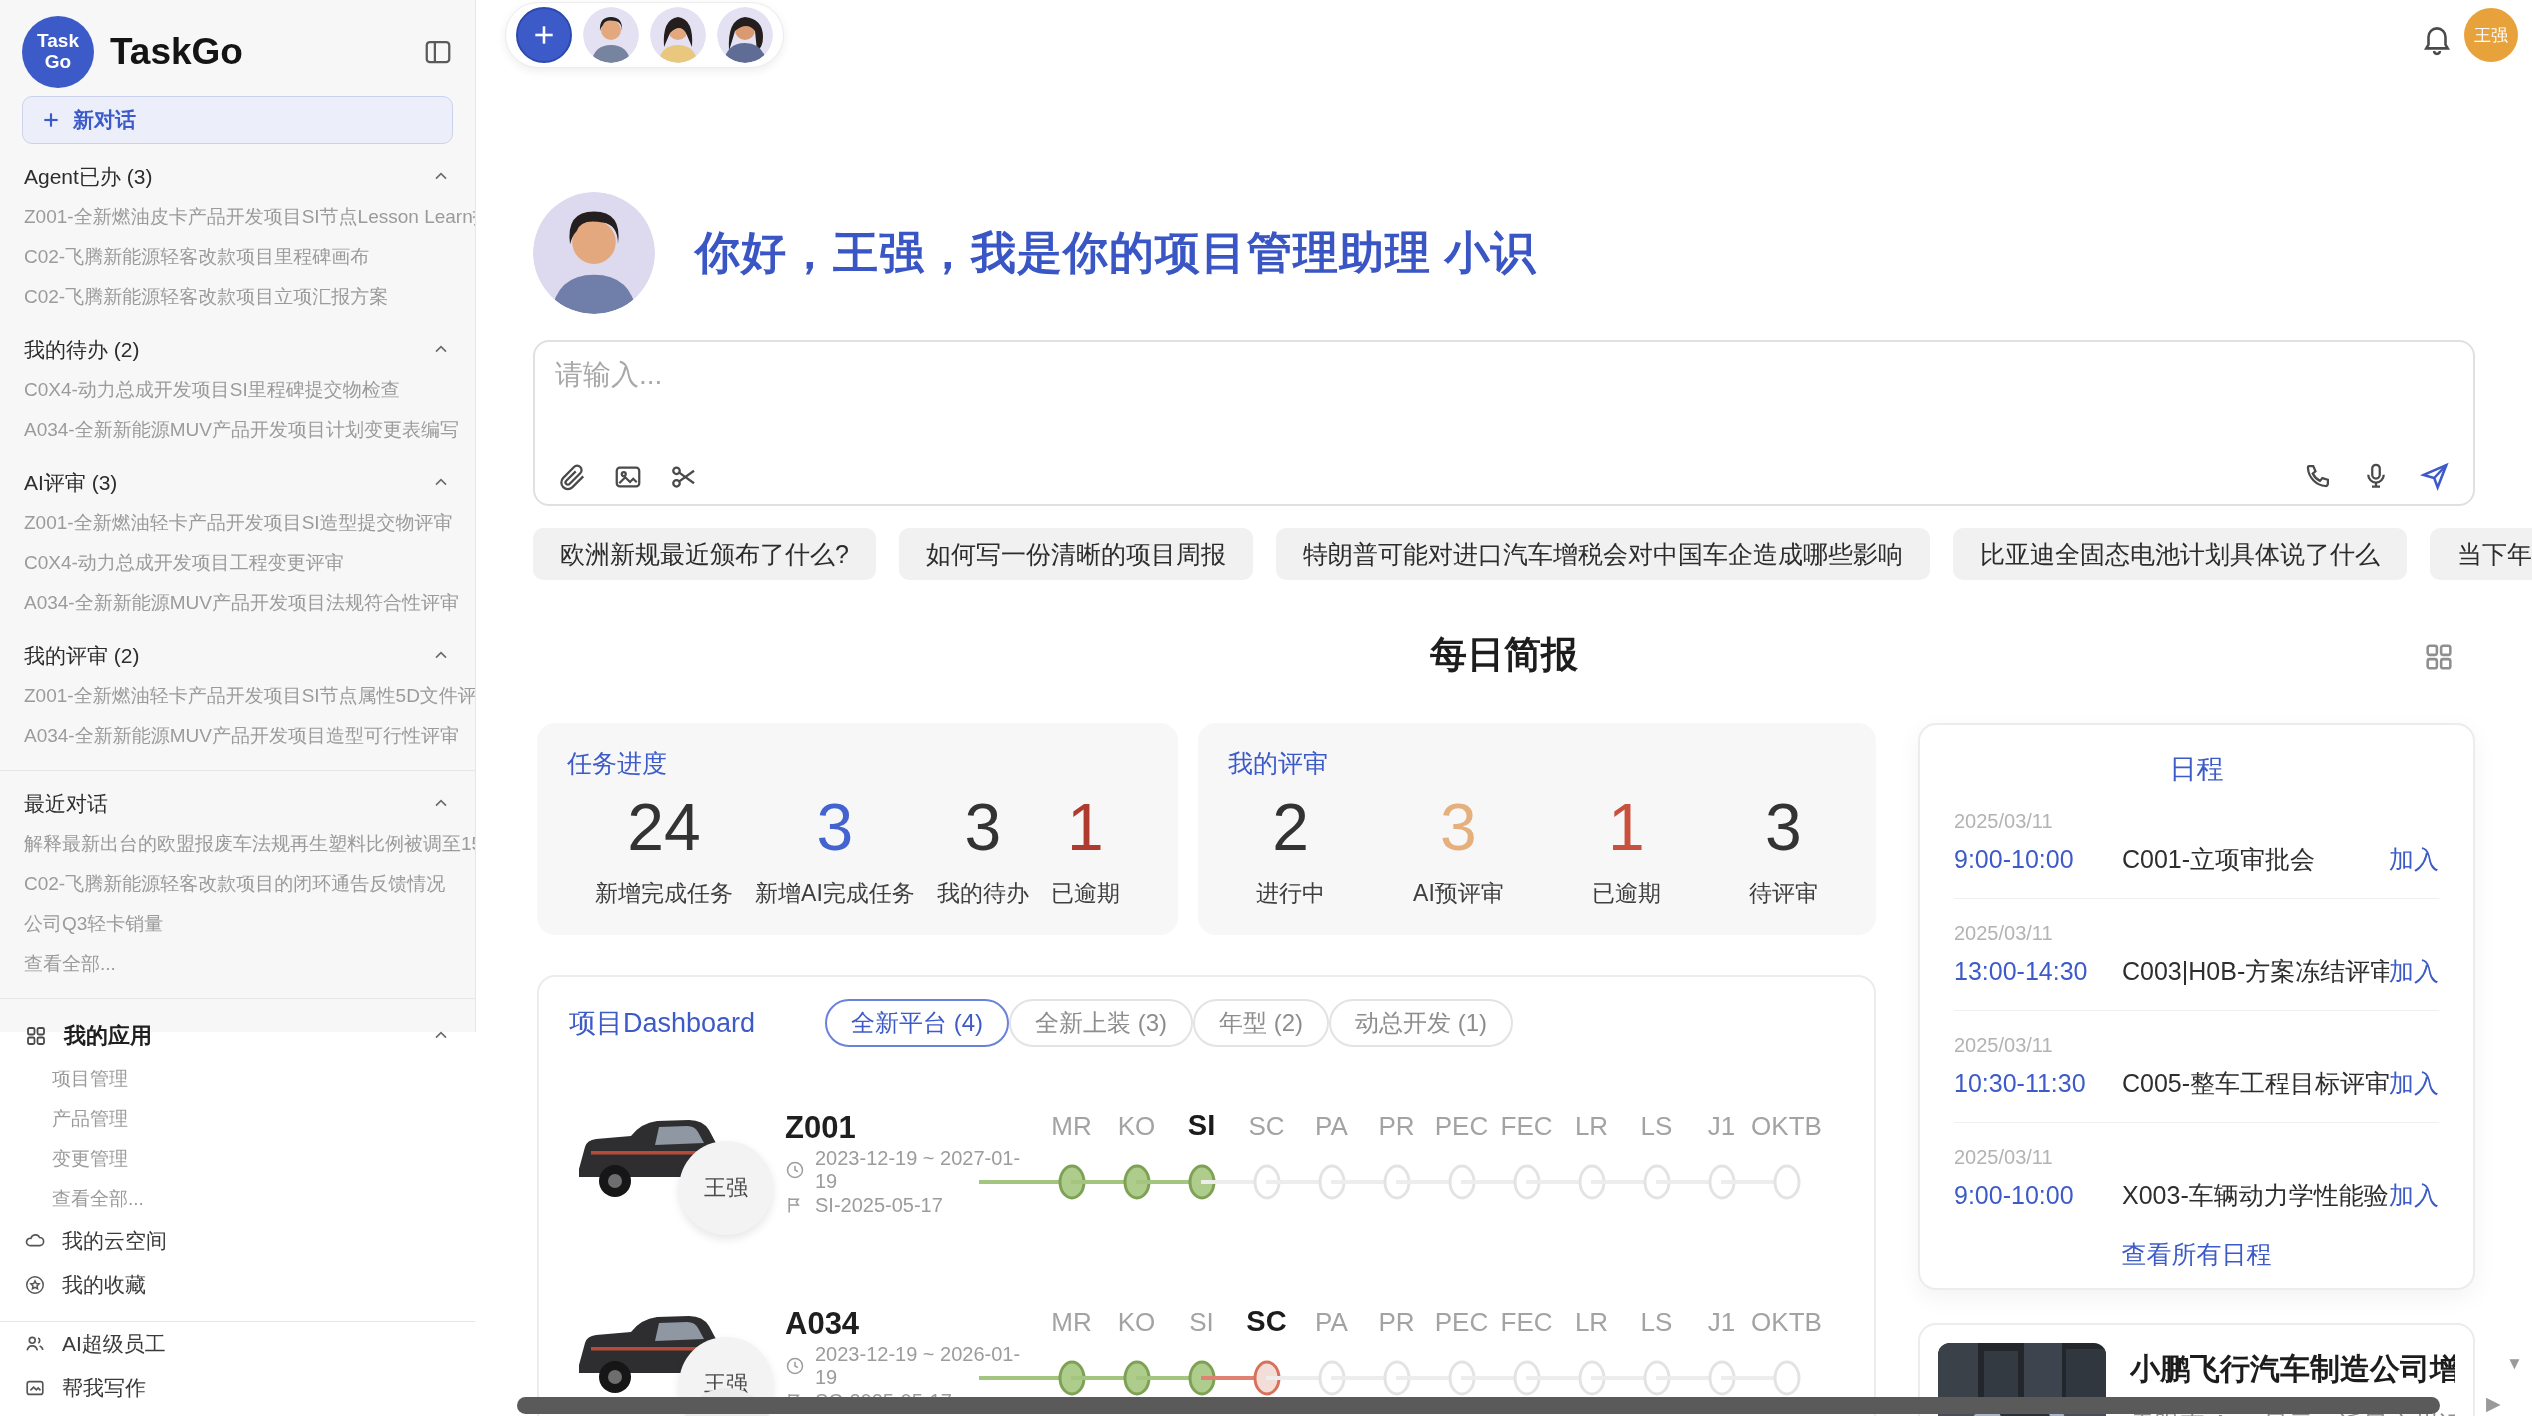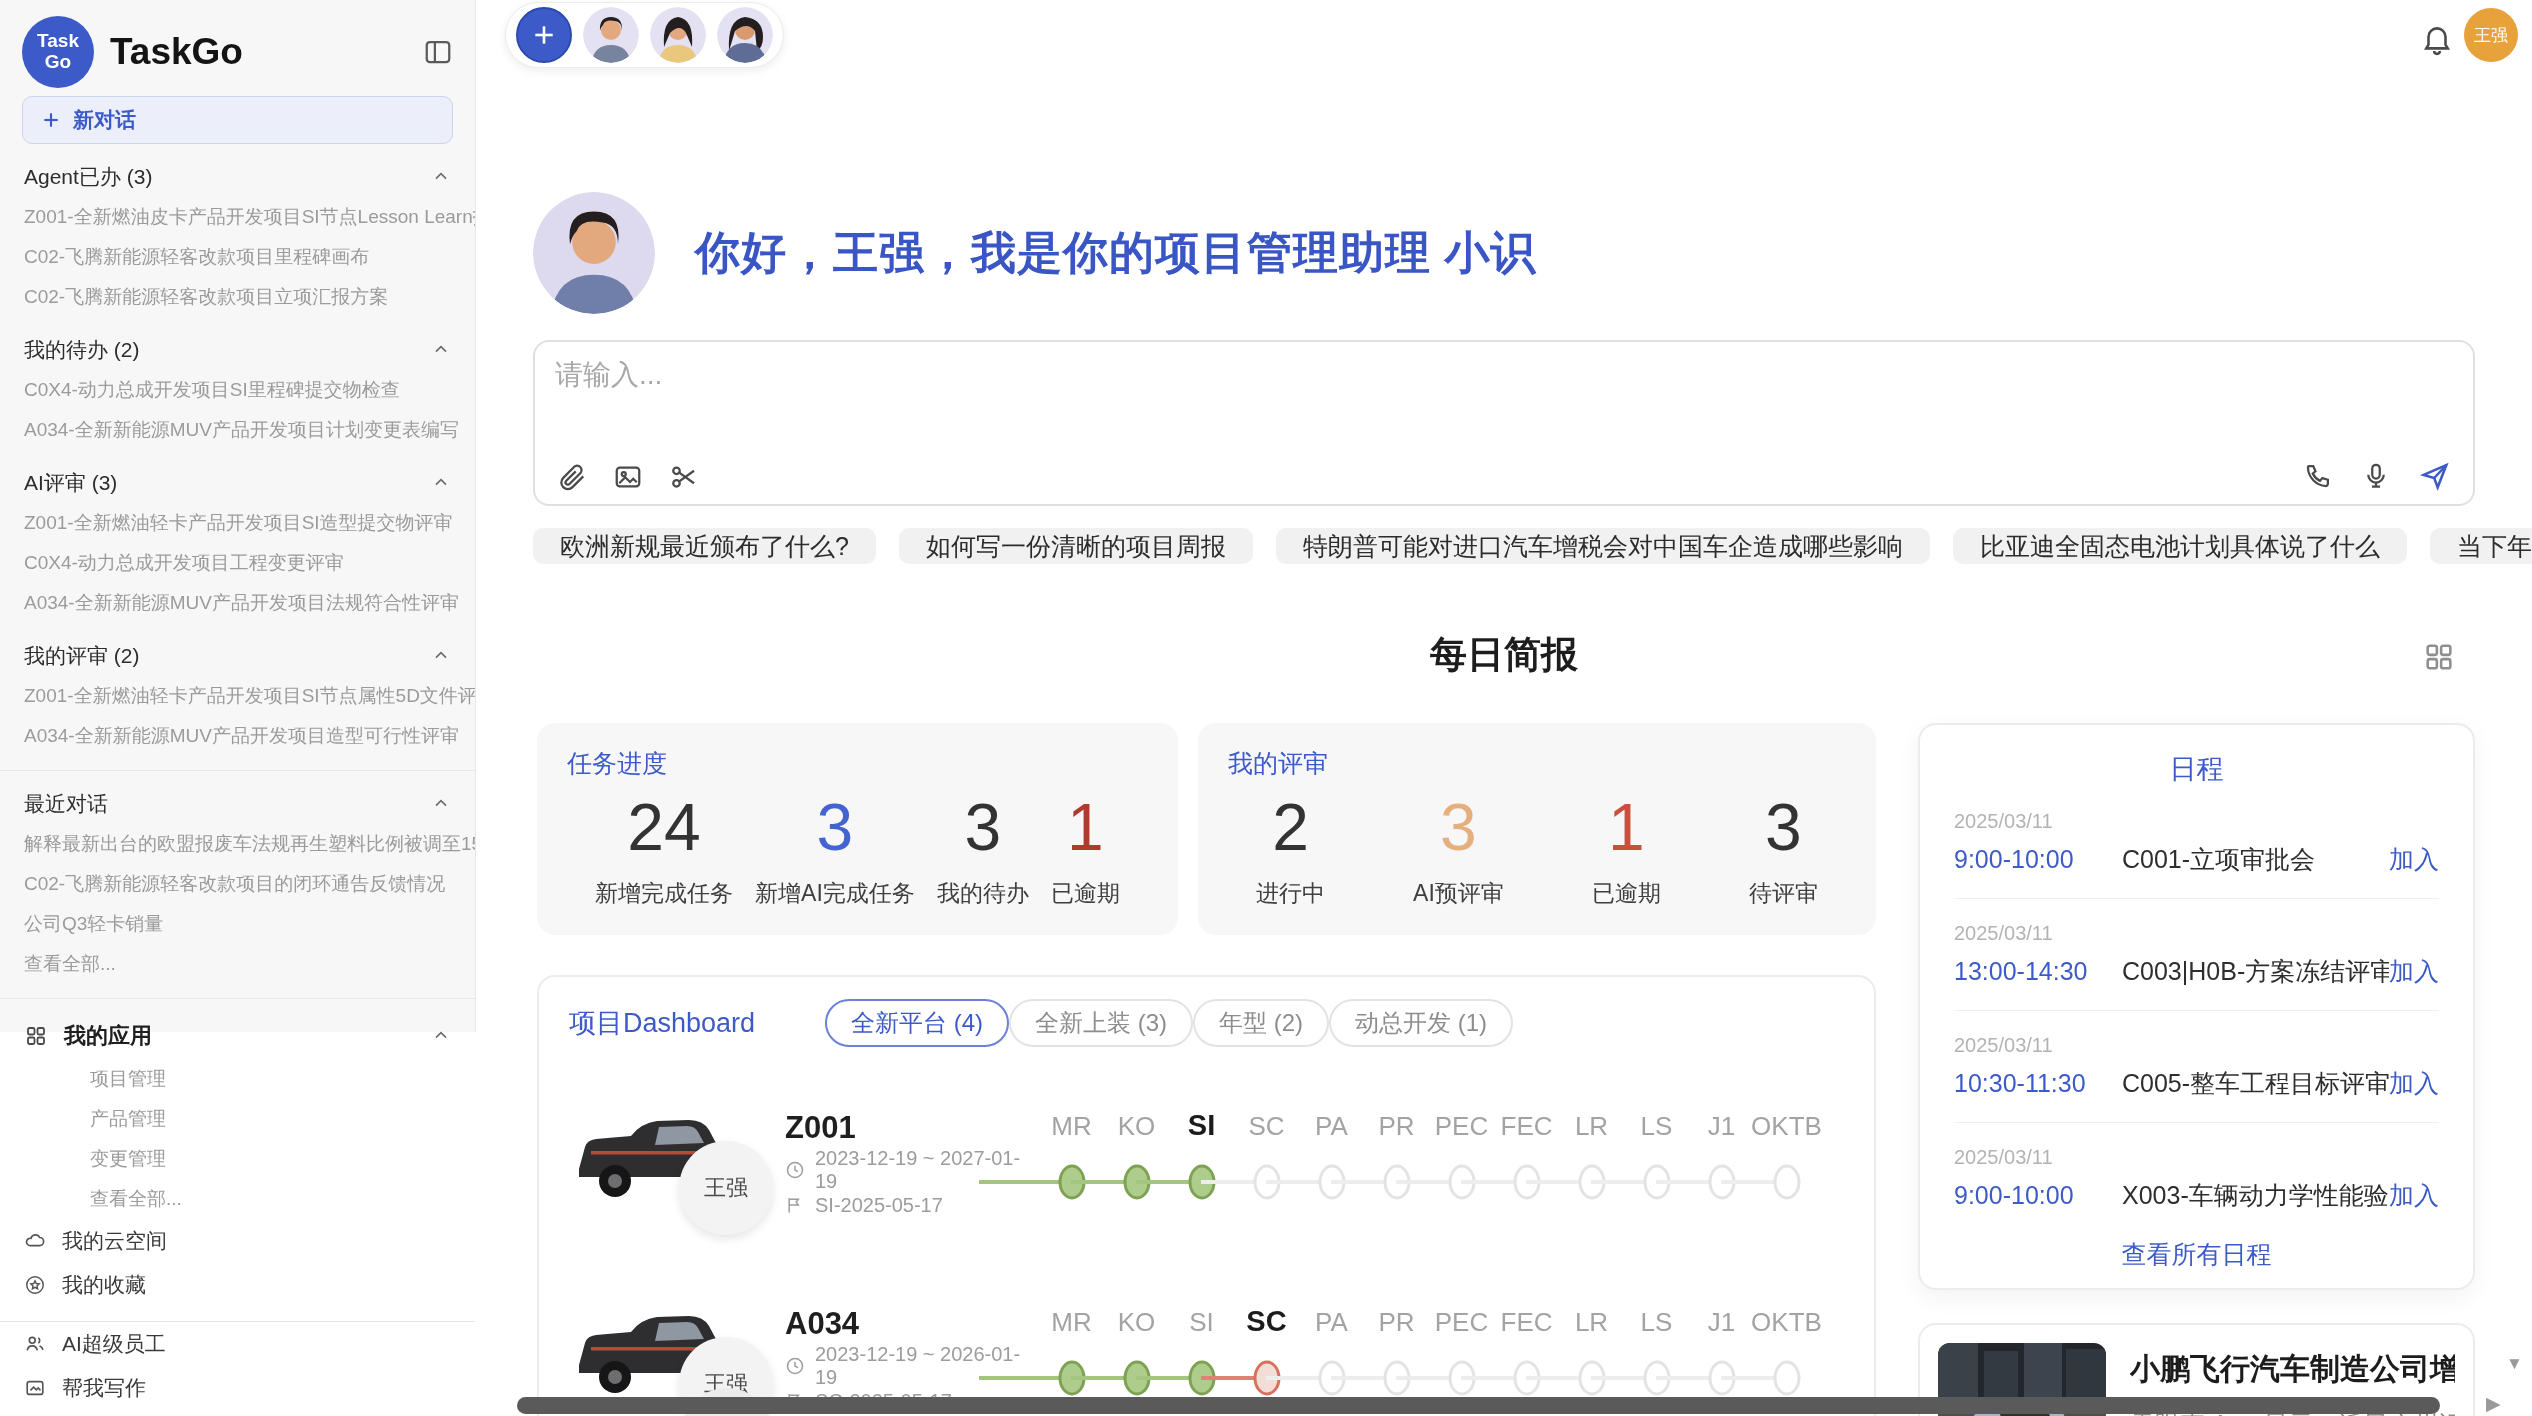--- a/index.html
+++ b/index.html
@@ -23,21 +23,21 @@
     padding:0 24px; height:40px; margin-top:13px; font-size:21px; color:#2d2d2d;
     font-weight:500; cursor:pointer; }
   .sb-title .chev { color:#6b6b6b; }
   .sb-item { padding:0 24px; height:40px; line-height:40px; font-size:19px;
     color:#9b9b9b; white-space:nowrap; overflow:hidden; cursor:pointer; }
   .sb-div { border:none; border-top:1px solid #e6e6e8; margin-top:14px; }
   .sb-apphead { display:flex; align-items:center; gap:16px; padding:0 24px;
     height:46px; margin-top:14px; font-size:22px; color:#1f1f1f; font-weight:600; cursor:pointer; }
   .sb-apphead .lbl { flex:1; }
   .sb-apphead .ic { color:#4a4a4a; display:flex; }
-  .sb-sub { padding-left:90px; }
+  .sb-sub { padding-left:52px; }
   .sb-tool { display:flex; align-items:center; gap:16px; padding:0 24px; height:44px;
     font-size:21px; color:#3a3a3a; cursor:pointer; }
   .sb-tool .ic { color:#555; display:flex; }
 
   
   .main { position:fixed; left:476px; top:0; width:2056px; height:1416px; background:#fff; }
 
   .pill { position:absolute; left:29px; top:2px; height:66px; padding:0 10px;
     display:flex; align-items:center; gap:11px; background:#fff;
     border:1px solid #ececec; border-radius:999px; box-shadow:0 3px 10px rgba(0,0,0,.07); }
@@ -59,21 +59,21 @@
   .composer textarea { position:absolute; left:20px; right:20px; top:14px; height:88px;
     border:none; outline:none; resize:none; font-size:28px; color:#333; background:transparent;
     font-family:inherit; }
   .composer textarea::placeholder { color:#a8a8a8; }
   .comp-left { position:absolute; left:22px; bottom:12px; display:flex; gap:26px; color:#4a4a4a; }
   .comp-right { position:absolute; right:22px; bottom:12px; display:flex; gap:28px; align-items:center; color:#4a4a4a; }
   .comp-ic { background:none; border:none; color:inherit; display:flex; cursor:pointer; }
   .send { color:#3D5BC8; }
 
   .chips { position:absolute; left:57px; top:528px; width:1950px; display:flex; gap:23px; }
-  .chip { height:36px; display:flex; align-items:center; padding:0 27px; background:#f1f1f2;
+  .chip { height:52px; display:flex; align-items:center; padding:0 27px; background:#f1f1f2;
     border-radius:10px; font-size:25px; color:#2c2c2c; white-space:nowrap; cursor:pointer; border:none; }
 
   .brief-head { position:absolute; left:57px; top:630px; width:1942px; text-align:center;
     font-size:37px; font-weight:700; color:#1d1d1d; }
   .brief-grid { position:absolute; right:76px; top:640px; color:#8f8f8f; background:none; border:none; cursor:pointer; }
 
   .leftcol { position:absolute; left:61px; top:723px; width:1339px; }
   .cards { display:flex; gap:20px; }
   .card { background:#f7f7f8; border-radius:18px; height:212px; padding:24px 30px; }
   .card.c1 { width:641px; } .card.c2 { width:678px; }

